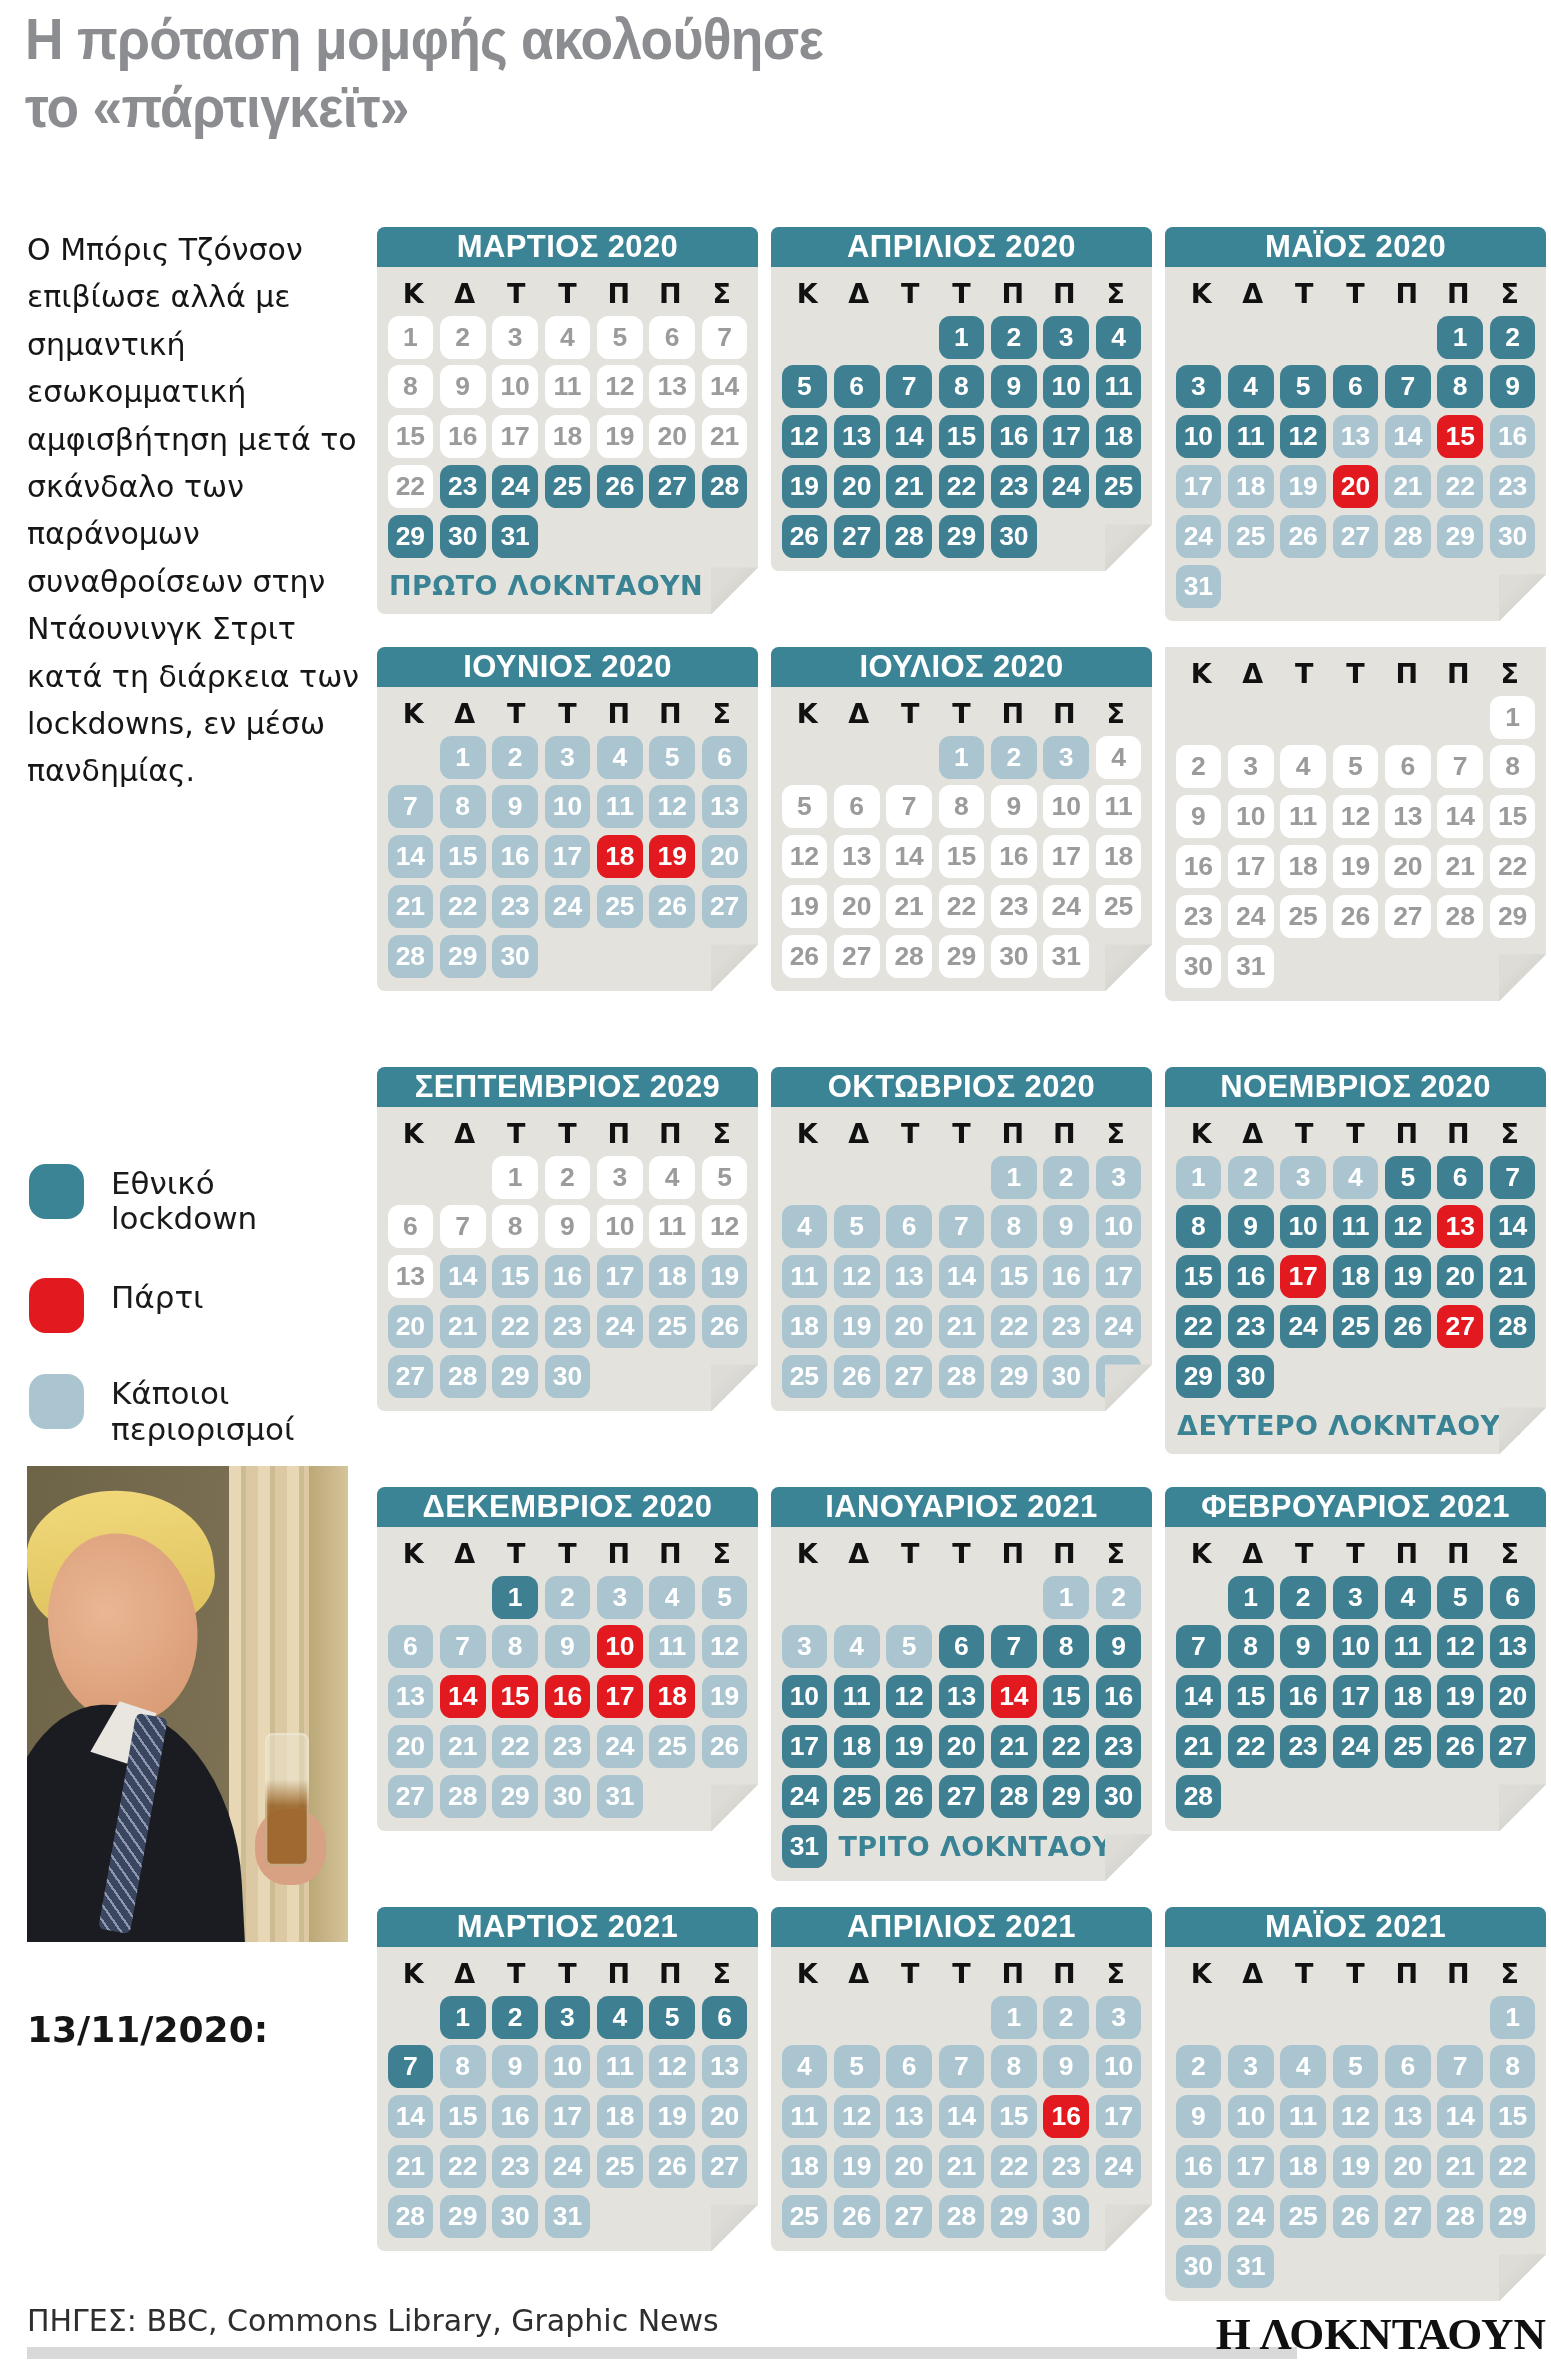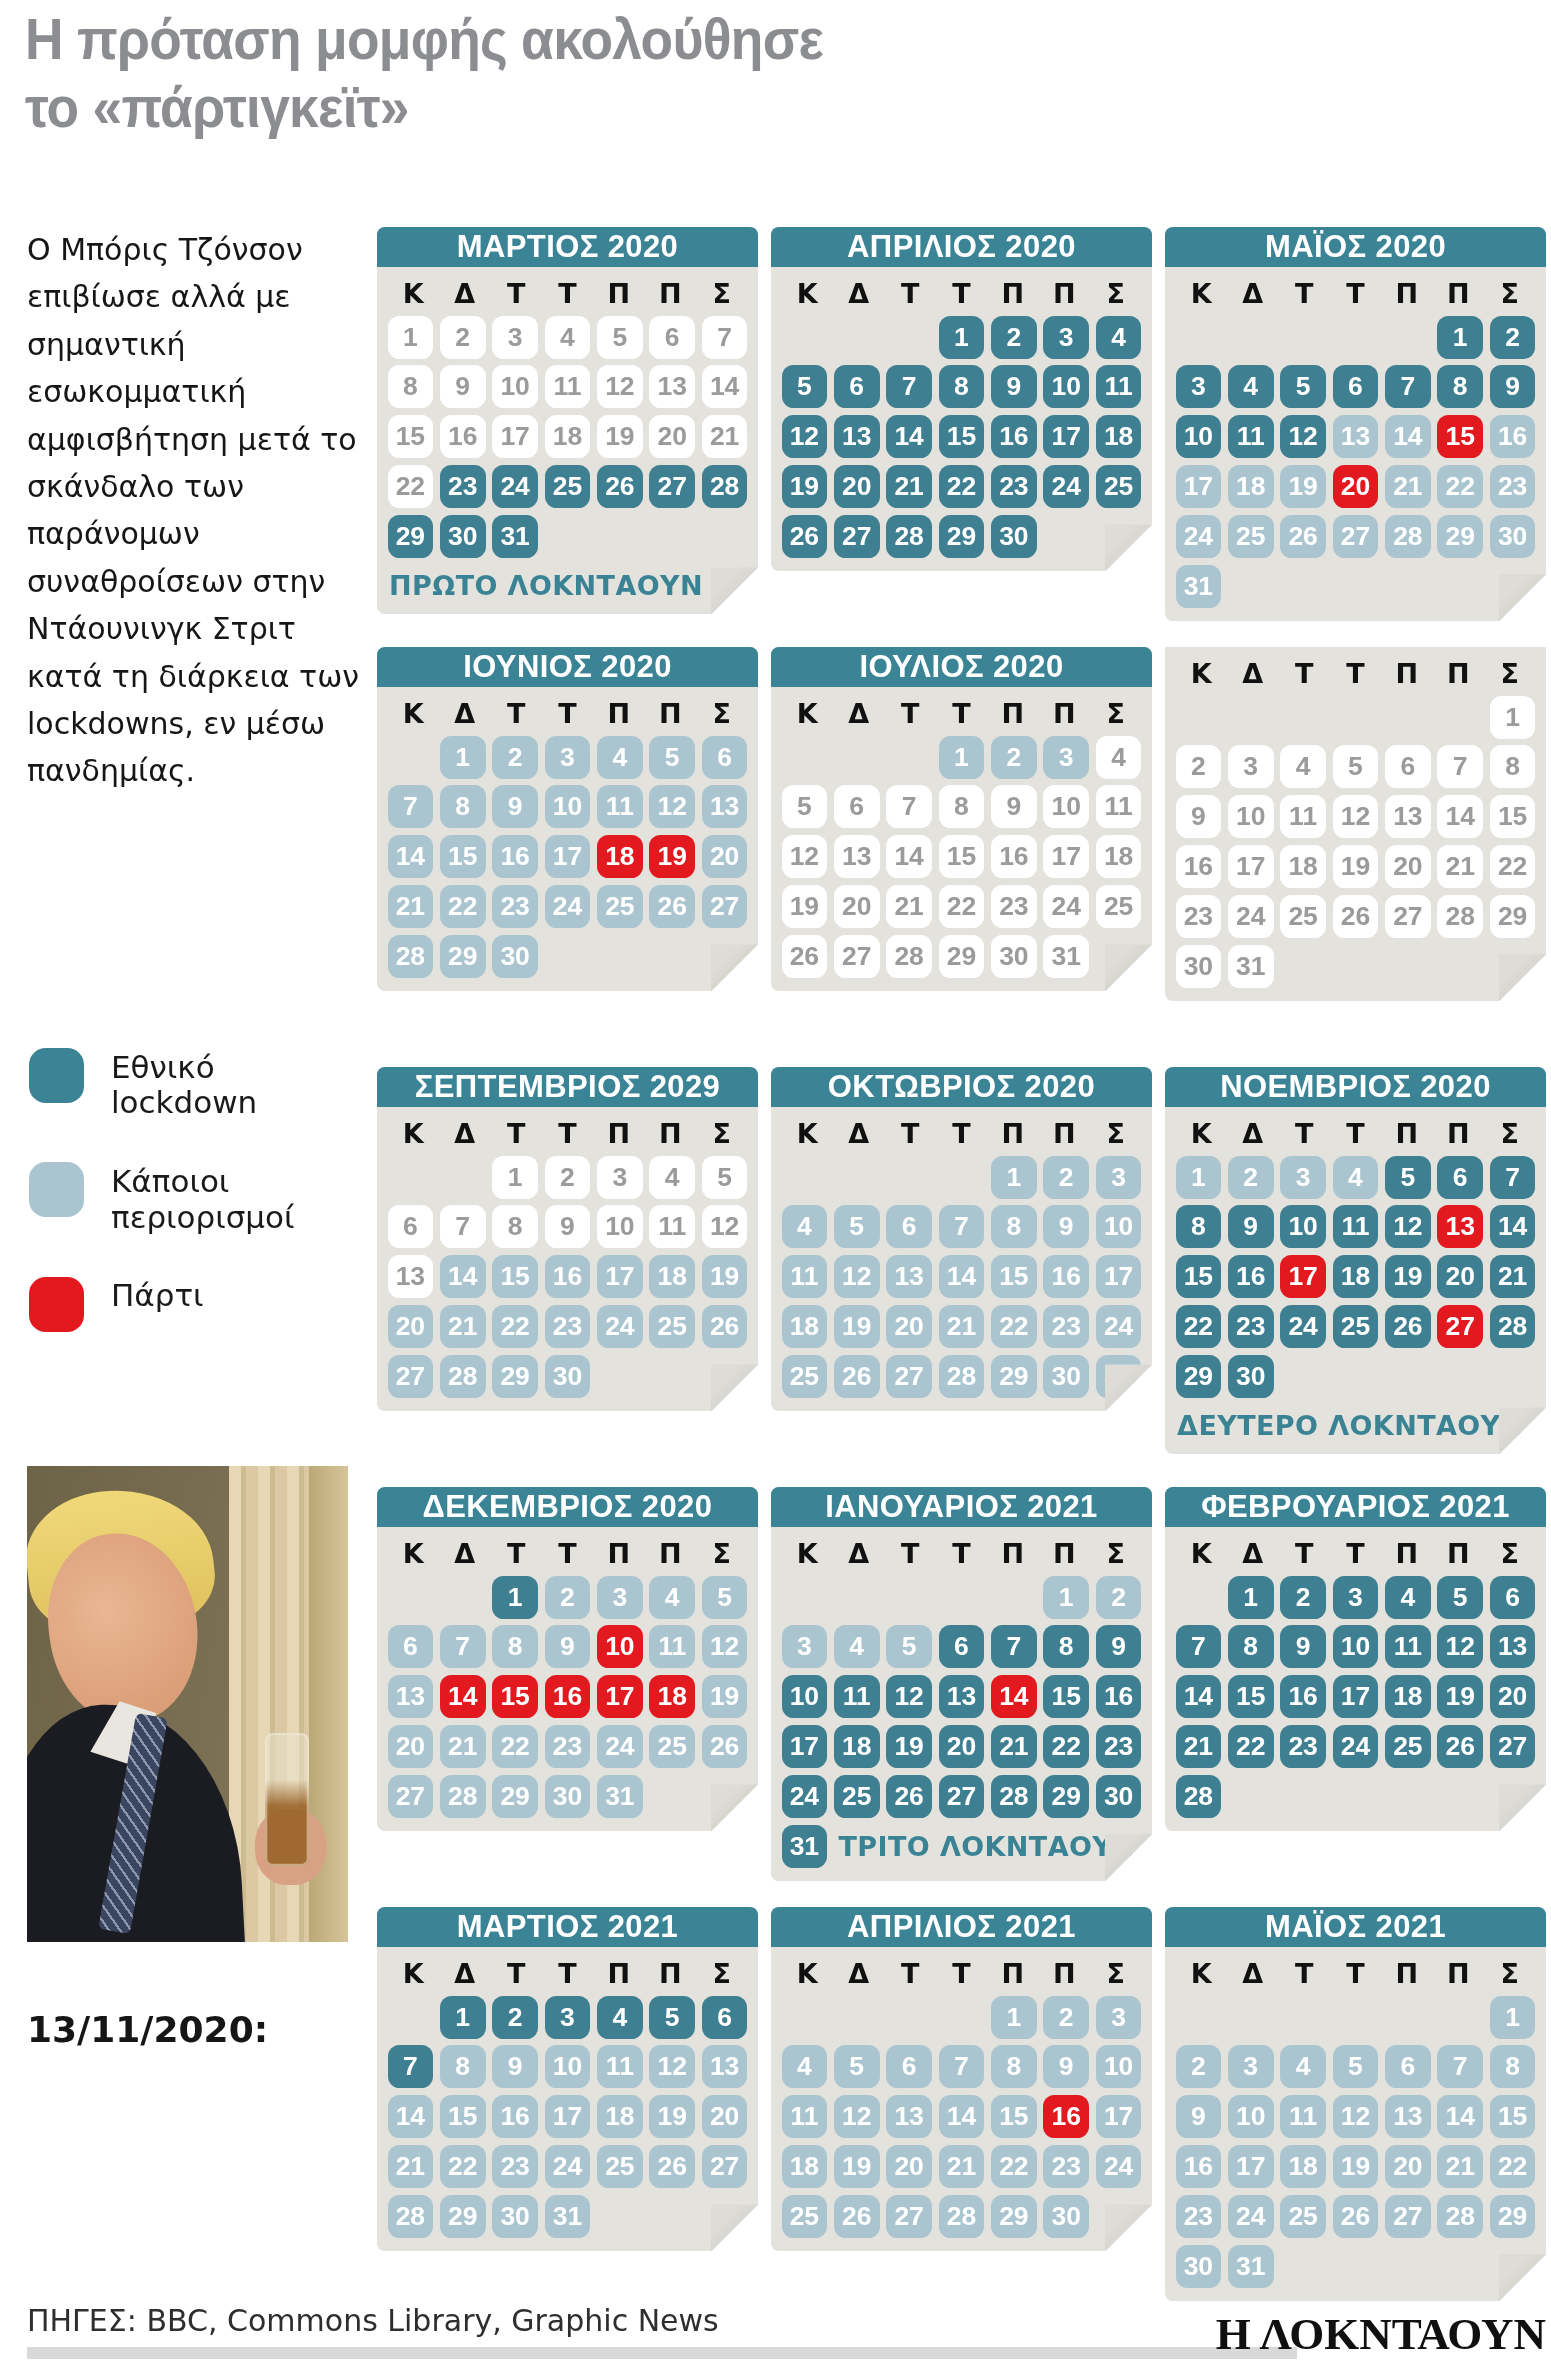--- a/index.html
+++ b/index.html
@@ -10,21 +10,21 @@
   .headline{position:absolute;left:25px;top:4.5px;color:#8b8d90;font-weight:bold;
             font-size:58px;line-height:1.18;letter-spacing:-0.8px;
             transform:scaleX(.92);transform-origin:left top;white-space:nowrap;
             font-family:"Liberation Sans",sans-serif;}
 
   
   .intro{position:absolute;left:27px;top:226px;width:342px;font-size:30px;line-height:1.58;
          color:#161616;font-weight:500;}
 
   
-  .legend{position:absolute;left:29px;top:1048px;width:333px;display:flex;flex-direction:column;gap:41px;}
+  .legend{position:absolute;left:29px;top:1164px;width:333px;display:flex;flex-direction:column;gap:41px;}
   .legend-item{display:flex;gap:27px;align-items:flex-start;}
   .legend-swatch{width:55px;height:55px;border-radius:16.7px;flex:0 0 auto;}
   .legend-label{font-size:31px;line-height:1.16;color:#1a1a1a;padding-top:1.5px;}
 
   
   .photo{position:absolute;left:27px;top:1466px;width:321px;height:476px;overflow:hidden;
          background:linear-gradient(100deg,#6d6347 0%,#7a6f52 55%,#8a7c5e 100%);}
   .photo .column{position:absolute;left:63%;top:0;bottom:0;width:27%;
          background:repeating-linear-gradient(90deg,#e7d7b5 0 12px,#cdbb92 12px 16.7px,#dcc9a4 16.7px 29px);}
   .photo .column-glow{position:absolute;left:88%;top:0;bottom:0;right:0;background:linear-gradient(90deg,#bba877,#d6c49a);}
@@ -88,26 +88,26 @@
   </div>
 
   <div class="intro">Ο Μπόρις Τζόνσον επιβίωσε αλλά με σημαντική εσωκομματική αμφισβήτηση μετά το σκάνδαλο των παράνομων συναθροίσεων στην Ντάουνινγκ Στριτ κατά τη διάρκεια των lockdowns, εν μέσω πανδημίας.</div>
 
   <div class="legend">
     <div class="legend-item">
       <div class="legend-swatch" style="background: rgb(59, 132, 150);"></div>
       <div class="legend-label">Εθνικό lockdown</div>
     </div>
     <div class="legend-item">
+      <div class="legend-swatch" style="background: rgb(226, 25, 31);"></div>
+      <div class="legend-label">Πάρτι</div>
+    </div>
+    <div class="legend-item">
       <div class="legend-swatch" style="background: rgb(170, 197, 208);"></div>
       <div class="legend-label">Κάποιοι περιορισμοί</div>
-    </div>
-    <div class="legend-item">
-      <div class="legend-swatch" style="background: rgb(226, 25, 31);"></div>
-      <div class="legend-label">Πάρτι</div>
     </div>
   </div>
 
   <div class="photo">
     <div class="column"></div>
     <div class="column-glow"></div>
     <div class="hair"></div>
     <div class="face"></div>
     <div class="suit"></div>
     <div class="shirt"></div>

